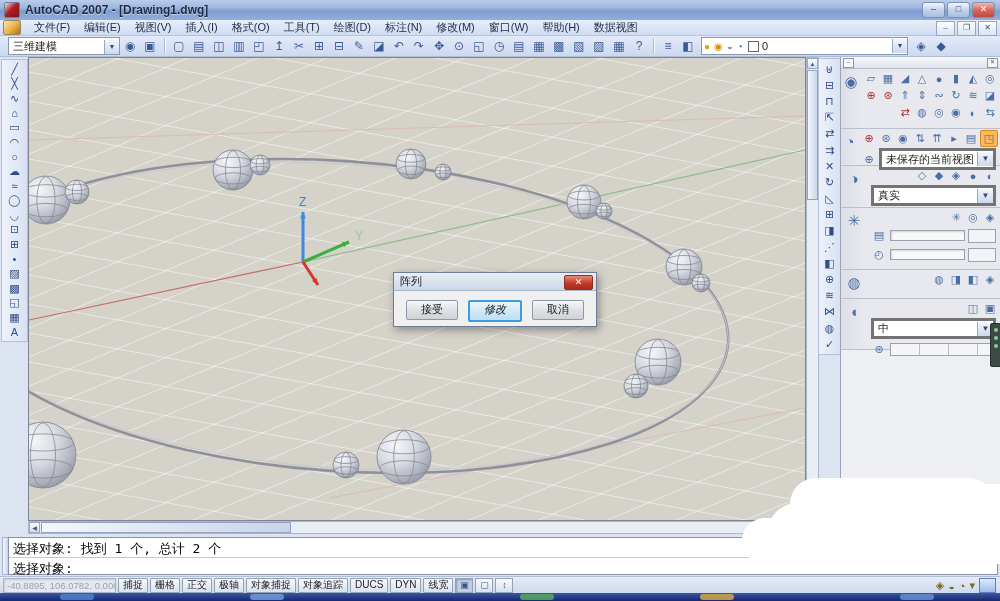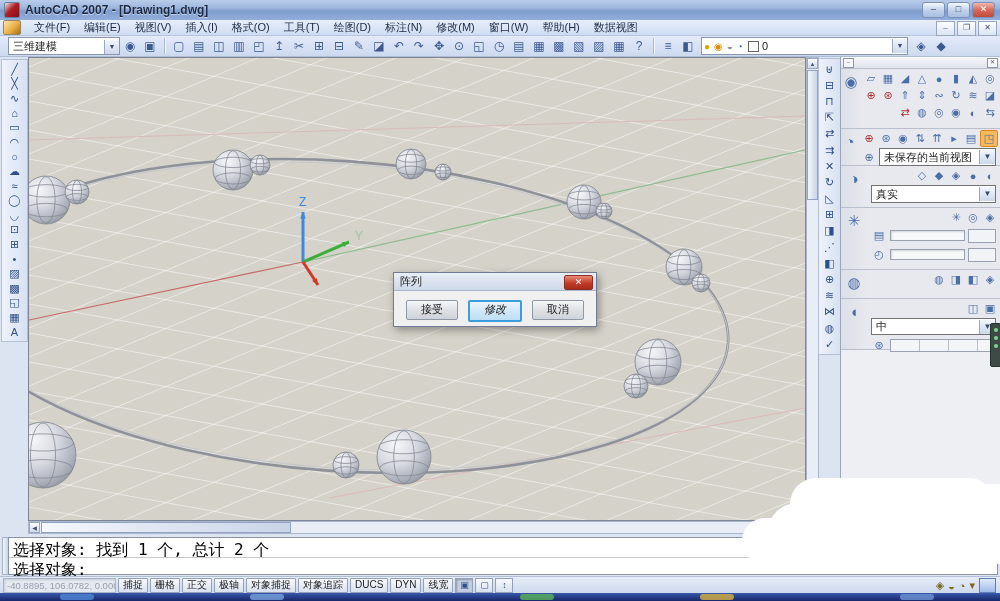--- a/index.html
+++ b/index.html
@@ -62,21 +62,21 @@
   .db-strip{height:11px;background:linear-gradient(180deg,#f6f8fb,#dfe3ea);border-bottom:1px solid #b9bfcc;position:relative;}
   .db-strip .sq{position:absolute;top:1px;width:9px;height:8px;border:1px solid #8e97a8;background:#f4f6f9;font-size:6px;line-height:7px;text-align:center;color:#555;}
   .panel{display:flex;border-bottom:1px solid #b9bfcc;background:#e7e9ee;}
   .panel .bigicon{width:26px;display:flex;align-items:flex-start;justify-content:center;padding-top:4px;
     background:linear-gradient(90deg,#dcdfe7,#e7e9ee);font-size:15px;color:#4a6ea8;}
   .panel .rows{flex:1;display:flex;flex-direction:column;padding:1px 2px;}
   .iconrow{display:flex;justify-content:flex-end;align-items:center;gap:1px;min-height:17px;}
   .dbicon{width:16px;height:15px;display:inline-flex;align-items:center;justify-content:center;font-size:11px;color:#4a6ea8;}
   .dbicon.red{color:#b03030;}
   .dbicon.hl{background:#fbb95c;border:1px solid #d9871d;border-radius:2px;}
-  .db-select{display:flex;align-items:center;height:16px;background:#fff;border:1px solid #737373;margin:1px 2px;}
+  .db-select{display:flex;align-items:center;height:16px;background:#fff;border:3px solid #737373;margin:1px 2px;}
   .db-select .txt{flex:1;padding-left:4px;white-space:nowrap;overflow:hidden;}
   .db-select .dd{width:15px;height:14px;background:linear-gradient(180deg,#f2f6fd,#ccd8ec);border-left:1px solid #9aa7c0;
     font-size:8px;line-height:14px;text-align:center;color:#38486a;}
   .sliderrow{display:flex;align-items:center;gap:3px;margin:2px 2px;}
   .slider-track{flex:1;height:9px;background:#f7f8fa;border:1px solid #9aa2b2;box-shadow:inset 1px 1px 2px rgba(0,0,0,.15);}
   .slider-val{width:26px;height:12px;background:#f2f3f6;border:1px solid #9aa2b2;}
   .tickbar{flex:1;height:11px;border:1px solid #9aa2b2;background:repeating-linear-gradient(90deg,#f4f5f8 0 28px,#b9bec9 28px 29px);}
   .render-tab{position:absolute;left:990px;top:323px;width:9px;height:42px;background:#3d4a46;border:1px solid #26302c;border-radius:2px;}
   .render-tab i{display:block;width:4px;height:4px;margin:4px auto;background:#7fd48a;border-radius:50%;}
   
@@ -87,21 +87,21 @@
   .dlg-close{position:absolute;right:3px;top:2px;width:27px;height:13px;border-radius:2px;border:1px solid #8c2f26;
     background:linear-gradient(180deg,#e98a78,#c33b27 55%,#a72a18);color:#fff;font-size:9px;line-height:12px;text-align:center;font-weight:bold;}
   .dlg-btns{display:flex;justify-content:center;gap:10px;margin-top:9px;}
   .dlg-btn{width:50px;height:18px;border:1px solid #8e99a8;border-radius:2px;font-size:11px;color:#1c1c1c;
     background:linear-gradient(180deg,#f6f7f8,#dcdfe3 55%,#cfd3d8);text-align:center;line-height:17px;}
   .dlg-btn.default{border:2px solid #3c9ddd;line-height:15px;background:linear-gradient(180deg,#eaf4fc,#cfe7f8 55%,#bfdef4);font-style:italic;}
   
   .cmdwin{position:absolute;left:0;top:536px;width:1000px;height:40px;background:#dce4f2;}
   .cmd-inner{position:absolute;left:8px;top:1px;right:2px;bottom:1px;background:#fff;border:1px solid #8a93a6;}
   .cmd-grip{position:absolute;left:2px;top:1px;width:5px;bottom:1px;background:linear-gradient(90deg,#f4f7fc,#c8d3e7);border:1px solid #a5b2c9;}
-  .cmd-line{font-family:"DejaVu Sans Mono","Liberation Mono",monospace;font-size:16px;color:#000;padding:2px 4px;white-space:pre;}
+  .cmd-line{font-family:"DejaVu Sans Mono","Liberation Mono",monospace;font-size:13px;color:#000;padding:2px 4px;white-space:pre;}
   .cmd-line.first{border-bottom:1px solid #c8c8c8;height:15px;}
   
   .statusbar{position:absolute;left:0;top:576px;width:1000px;height:17px;background:linear-gradient(180deg,#e6ecf8,#cdd9ec);
     display:flex;align-items:center;border-top:1px solid #b2bfd6;box-sizing:border-box;}
   .coords{width:108px;height:13px;margin-left:3px;background:#e3e8f1;border:1px solid #a9b4c8;
     box-shadow:inset 1px 1px 2px rgba(0,0,0,.12);color:#9aa0ad;font-size:9.5px;line-height:13px;padding-left:3px;white-space:nowrap;overflow:hidden;}
   .toggle{height:13px;margin-left:2px;padding:0 4px;border:1px solid #94a0b6;border-radius:1px;
     background:linear-gradient(180deg,#f7f9fd,#d9e1ef);font-size:10px;line-height:12px;color:#222;white-space:nowrap;}
   .sbicon{width:16px;height:13px;margin-left:2px;border:1px solid #94a0b6;background:linear-gradient(180deg,#f7f9fd,#d9e1ef);
     font-size:9px;line-height:12px;text-align:center;color:#33508a;}

